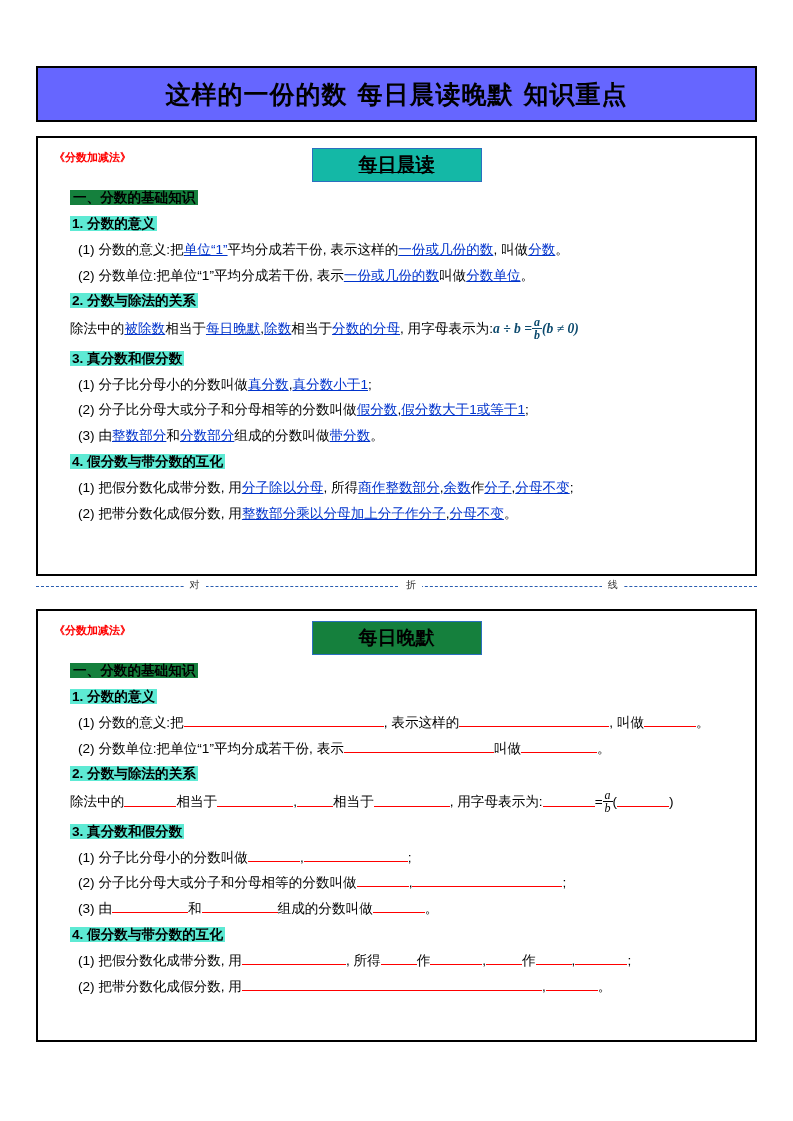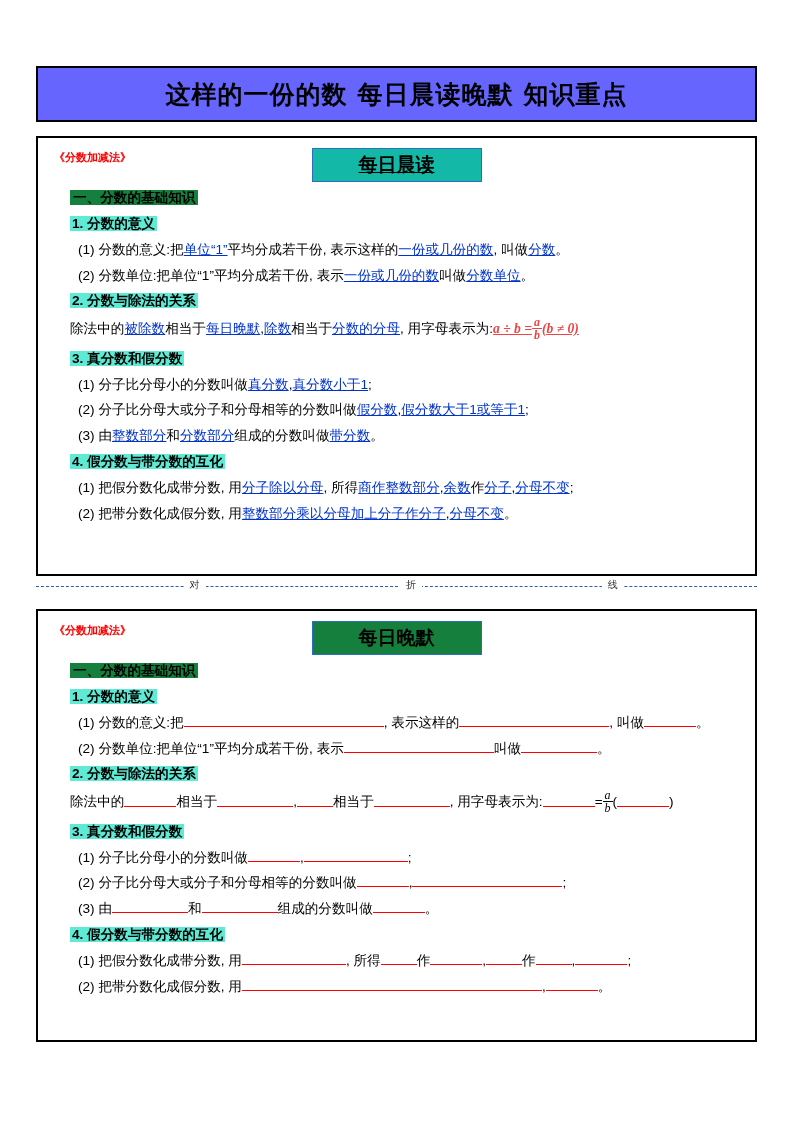--- a/index.html
+++ b/index.html
@@ -102,24 +102,23 @@
   .hl {
     background: #5eead4;
     font-weight: bold;
     padding: 0 2px;
     text-align: right;
   }
   .hl-head { background: #15803d; font-weight: bold; padding: 0 3px; }
   .blue { color: #0033cc; text-decoration: underline; }
 
   .formula {
-    color: #ef4444;
+    color: #0c4a6e;
     font-style: italic;
     font-weight: bold;
-    text-decoration: underline;
     font-family: "Liberation Serif", "DejaVu Serif", serif;
   }
   .frac {
     display: inline-flex;
     flex-direction: column;
     vertical-align: middle;
     text-align: center;
     font-style: italic;
     line-height: 1.02;
     font-size: 12px;

